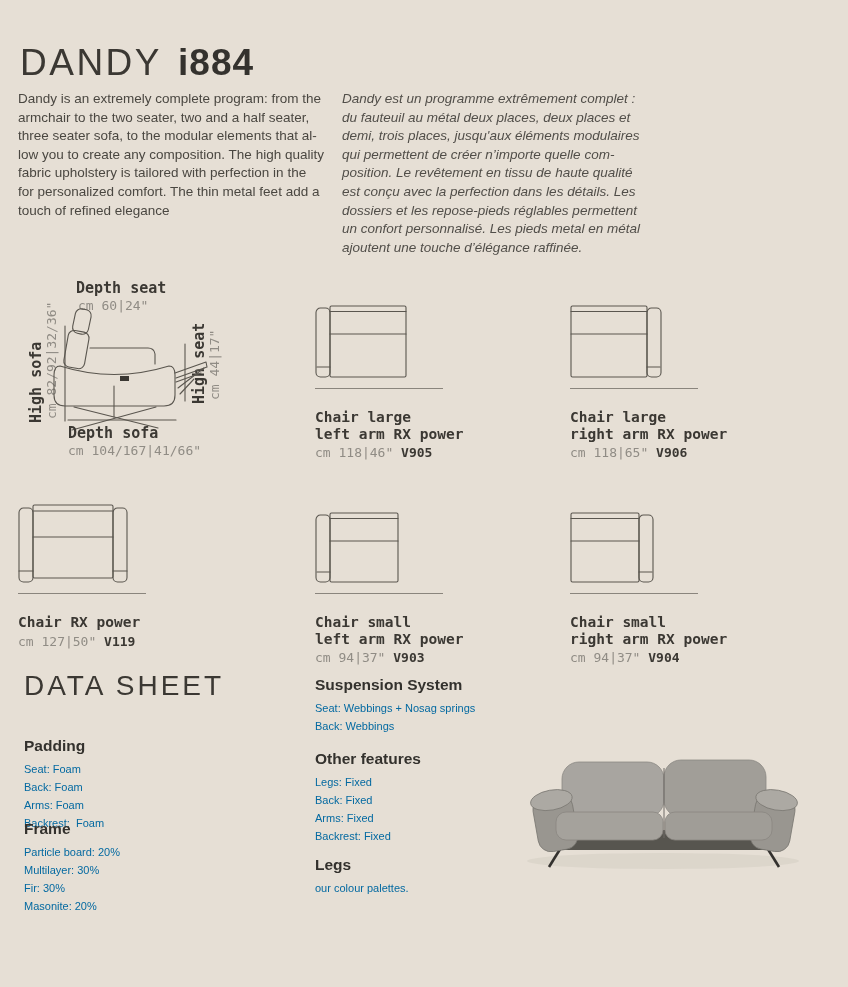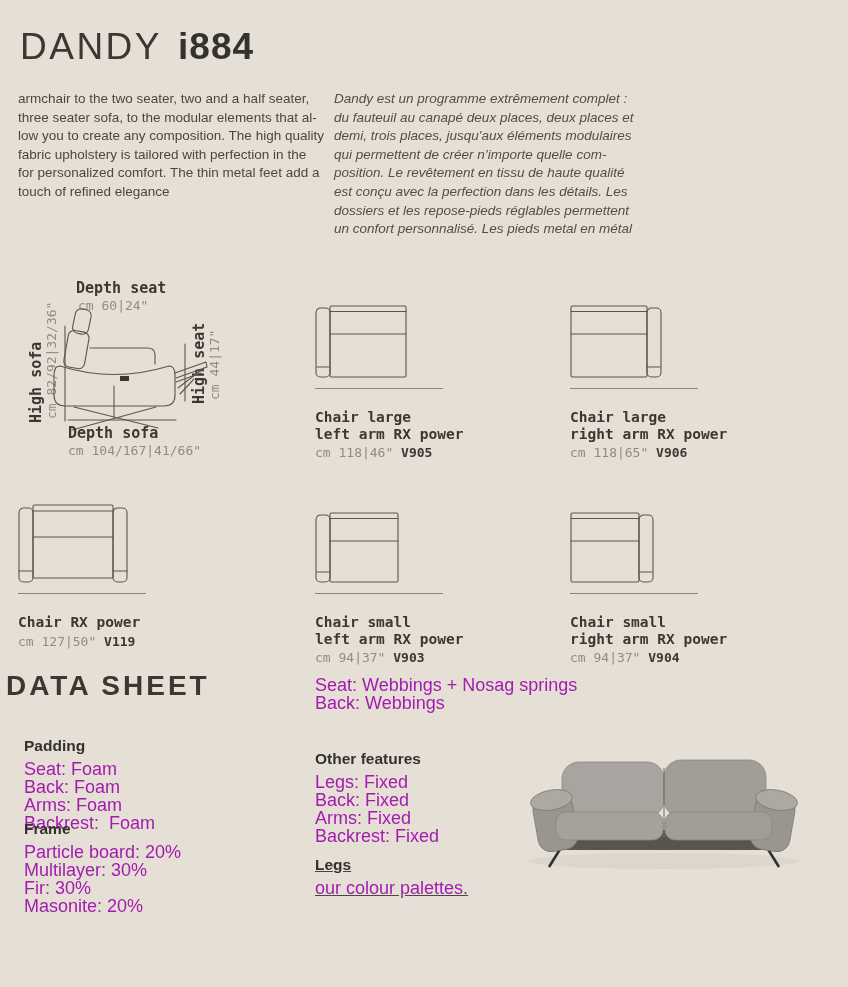--- a/index.html
+++ b/index.html
@@ -4,21 +4,21 @@
 <style>
   html,body{margin:0;padding:0;}
   body{
     width:848px;height:987px;position:relative;overflow:hidden;
     background:#e6dfd5;color:#4a4741;
     font-family:"Liberation Sans", sans-serif;
   }
   .abs{position:absolute;}
   
   .title-row{left:20px;top:26px;display:flex;align-items:baseline;}
-  .brand{font-size:37px;font-weight:400;letter-spacing:2.5px;color:#3b3833;}
+  .brand{font-size:37px;font-weight:400;letter-spacing:2.5px;color:#3b3833;margin-top:16px;}
   .model{font-size:37px;font-weight:800;letter-spacing:1px;color:#34322e;margin-left:16px;text-align:right;}
   
   .intro{font-size:13.5px;line-height:18.6px;color:#4a4741;}
   .intro div{white-space:nowrap;}
   .intro.fr{font-style:italic;color:#514e49;}
   
   .dim-label{font:700 15px "DejaVu Sans Mono", monospace;fill:#3b3833;}
   .dim-value{font:13px "DejaVu Sans Mono", monospace;fill:#908c85;}
   .sketch{stroke:#5a564f;stroke-width:1.1;fill:none;stroke-linecap:round;stroke-linejoin:round;}
   
@@ -27,47 +27,49 @@
   .db78{height:78px;}
   .db84{height:84px;}
   .module-divider{width:128px;border-top:1.5px solid #8a857d;margin-top:9px;}
   .module-name{font:700 14.5px "DejaVu Sans Mono", monospace;color:#3b3833;line-height:16.5px;white-space:nowrap;}
   .module-names{margin-top:20px;}
   .module-size{font:13px "DejaVu Sans Mono", monospace;color:#908c85;margin-top:3px;white-space:nowrap;}
   .module-code{font-weight:700;color:#3b3833;}
   
   .ds-title{font-size:28px;font-weight:400;letter-spacing:3px;color:#3b3833;}
   .sheet-heading{font-size:15.5px;font-weight:700;color:#33312d;margin:0 0 5px 0;}
-  .sheet-line{font-size:18px;line-height:18px;color:#a21caf;white-space:pre-wrap;}
+  .sheet-line{font-size:11px;line-height:18px;color:#0369a1;white-space:pre-wrap;}
 </style>
 </head>
 <body>
 
 <div class="abs title-row">
   <span class="brand">DANDY</span>
   <span class="model">i884</span>
 </div>
 
 <div class="abs intro en" style="left:18px;top:90px;">
+  <div>Dandy is an extremely complete program: from the</div>
   <div>armchair to the two seater, two and a half seater,</div>
   <div>three seater sofa, to the modular elements that al-</div>
   <div>low you to create any composition. The high quality</div>
   <div>fabric upholstery is tailored with perfection in the</div>
   <div>for personalized comfort. The thin metal feet add a</div>
   <div>touch of refined elegance</div>
 </div>
-<div class="abs intro fr" style="left:334px;top:90px;">
+<div class="abs intro fr" style="left:342px;top:90px;">
   <div>Dandy est un programme extrêmement complet :</div>
-  <div>du fauteuil au canapé deux places, deux places et</div>
+  <div>du fauteuil au métal deux places, deux places et</div>
   <div>demi, trois places, jusqu'aux éléments modulaires</div>
   <div>qui permettent de créer n’importe quelle com-</div>
   <div>position. Le revêtement en tissu de haute qualité</div>
   <div>est conçu avec la perfection dans les détails. Les</div>
   <div>dossiers et les repose-pieds réglables permettent</div>
   <div>un confort personnalisé. Les pieds metal en métal</div>
+  <div>ajoutent une touche d’élégance raffinée.</div>
 </div>
 
 <svg class="abs" style="left:8px;top:276px;" width="232" height="192" viewBox="0 0 232 192">
   <text class="dim-label" x="68" y="17">Depth seat</text>
   <text class="dim-value" x="70" y="34">cm 60|24"</text>
 
   <text class="dim-label" transform="translate(33,147) rotate(-90)">High sofa</text>
   <text class="dim-value" transform="translate(48,143) rotate(-90)">cm 82/92|32/36"</text>
   <line class="sketch" x1="57" y1="50" x2="57" y2="145"></line>
 
@@ -195,52 +197,53 @@
   <div class="module-names">
     <div class="module-name">Chair small</div>
     <div class="module-name">right arm RX power</div>
   </div>
   <div class="module-size">
     <span>cm 94|37"</span>
     <span class="module-code">V904</span>
   </div>
 </div>
 
-<div class="abs ds-title" style="left:6px;top:670px;font-weight:bold;">DATA SHEET</div>
+<div class="abs ds-title" style="left:24px;top:670px;">DATA SHEET</div>
 
 <div class="abs" style="left:24px;top:712px;margin-top:25px;">
   <div class="sheet-heading">Padding</div>
   <div class="sheet-line">Seat: Foam</div>
   <div class="sheet-line">Back: Foam</div>
   <div class="sheet-line">Arms: Foam</div>
   <div class="sheet-line">Backrest:  Foam</div>
 </div>
 
 <div class="abs" style="left:24px;top:820px;">
   <div class="sheet-heading">Frame</div>
   <div class="sheet-line">Particle board: 20%</div>
   <div class="sheet-line">Multilayer: 30%</div>
   <div class="sheet-line">Fir: 30%</div>
   <div class="sheet-line">Masonite: 20%</div>
 </div>
 
 <div class="abs" style="left:315px;top:676px;">
+  <div class="sheet-heading">Suspension System</div>
   <div class="sheet-line">Seat: Webbings + Nosag springs</div>
   <div class="sheet-line">Back: Webbings</div>
 </div>
 
 <div class="abs" style="left:315px;top:750px;">
   <div class="sheet-heading">Other features</div>
   <div class="sheet-line">Legs: Fixed</div>
   <div class="sheet-line">Back: Fixed</div>
   <div class="sheet-line">Arms: Fixed</div>
   <div class="sheet-line">Backrest: Fixed</div>
 </div>
 
-<div class="abs" style="left:315px;top:856px;text-decoration:underline;">
+<div class="abs" style="left:315px;top:856px;">
   <div class="sheet-heading">Legs</div>
   <div class="sheet-line">our colour palettes.</div>
 </div>
 
 <svg class="abs" style="left:518px;top:754px;" width="292" height="120" viewBox="0 0 292 120">
   <ellipse cx="145" cy="107" rx="136" ry="8" fill="#dcd6cb"></ellipse>
   <path d="M44,92 L31,113" stroke="#33312e" stroke-width="2.6" fill="none"></path>
   <path d="M248,92 L261,113" stroke="#33312e" stroke-width="2.6" fill="none"></path>
   <rect x="34" y="76" width="224" height="20" rx="6" fill="#57554f"></rect>
   <rect x="44" y="8" width="102" height="55" rx="17" fill="#a8a5a0" stroke="#8c8984" stroke-width="0.8"></rect>

